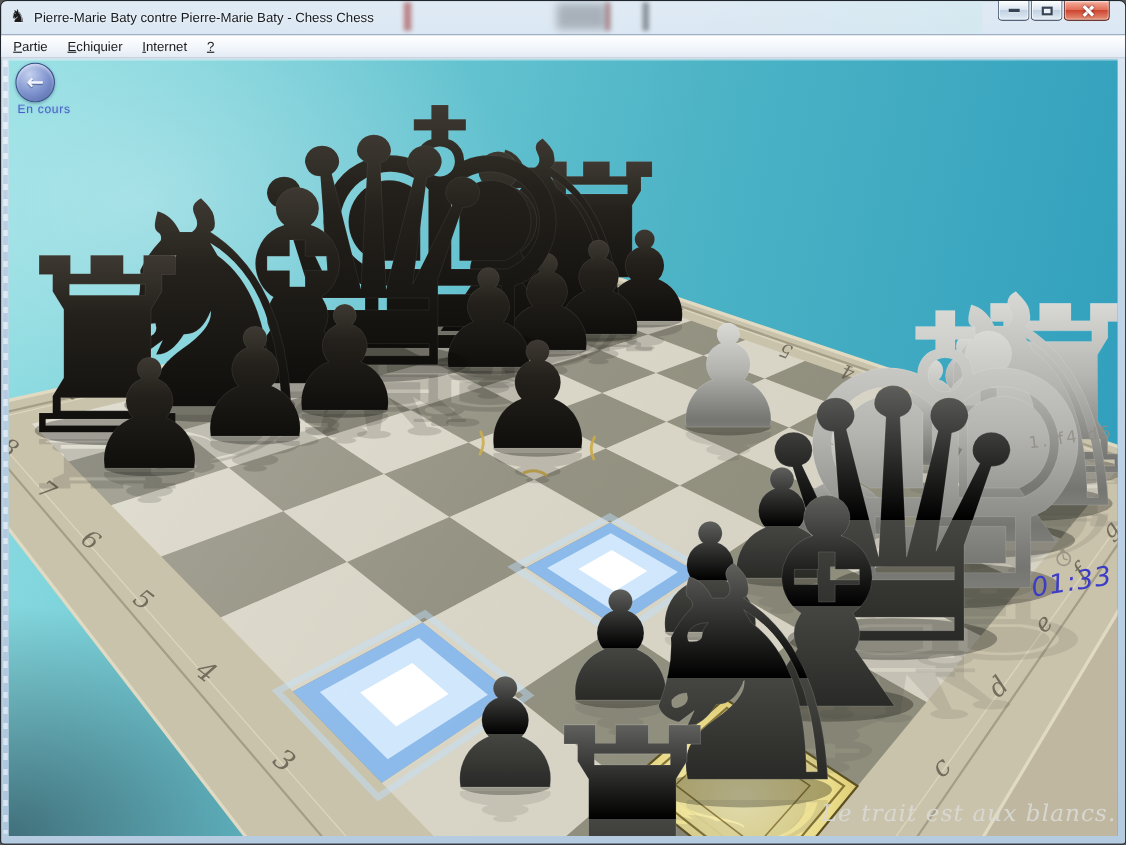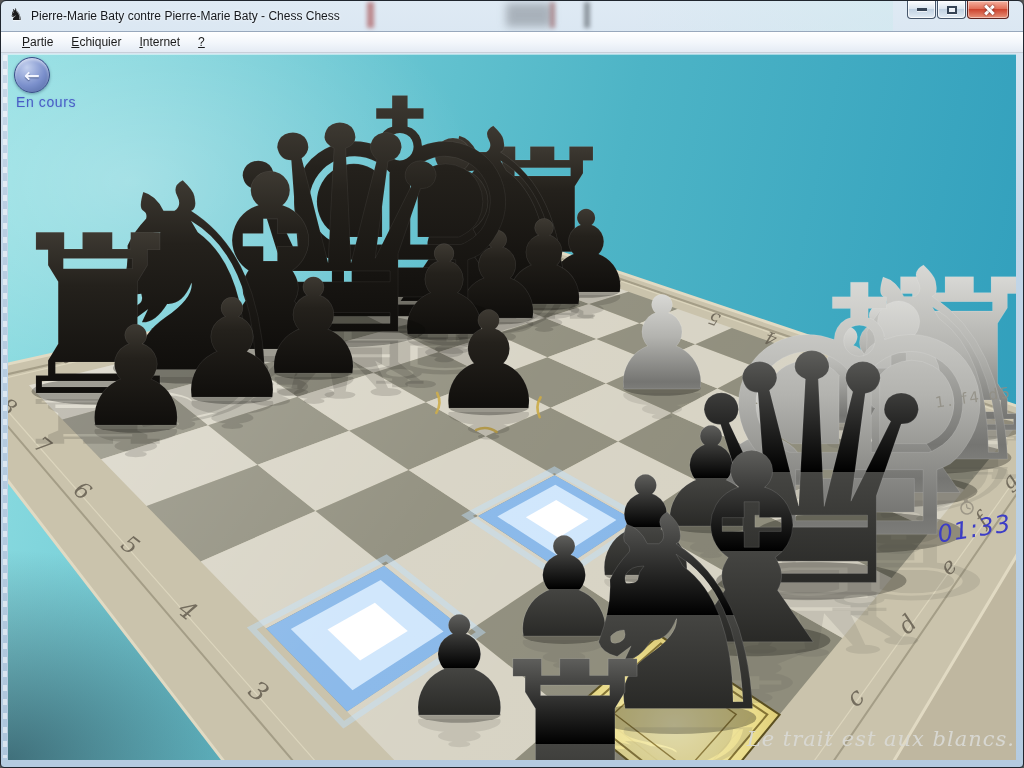--- a/index.html
+++ b/index.html
@@ -34,38 +34,38 @@
            box-shadow:0 1px 0 rgba(255,255,255,.7); }
   .g-close { position:relative; width:13px; height:11px; }
   .g-close::before, .g-close::after { content:""; position:absolute; left:6px; top:0; width:2.5px; height:12px;
            background:#fff; box-shadow:0 0 2px rgba(60,0,0,.8); }
   .g-close::before { transform:rotate(45deg); }
   .g-close::after  { transform:rotate(-45deg); }
   
   .menubar { position:relative; height:22px; width:100%;
              background:linear-gradient(#ffffff,#f2f6fb 55%,#e4ebf4);
              border-top:1px solid #98a8bc; border-bottom:1px solid #c8cfd9;
-             display:flex; align-items:center; padding-left:12px; }
+             display:flex; align-items:center; padding-left:2px; }
   .menu-item { font-size:12px; color:#1b1b1b; padding:3px 9px; cursor:default; }
   .menu-item u { text-decoration:underline; }
   
   .client { position:absolute; left:7px; top:53px; right:7px; bottom:7px; overflow:hidden;
             background:
               radial-gradient(420px 300px at 0% 100%, rgba(12,30,44,.55), transparent 70%),
               radial-gradient(500px 320px at 12% 18%, rgba(255,255,255,.30), transparent 70%),
               linear-gradient(102deg,#8fdee2,#4db4c6 55%,#2d9cbb);
             box-shadow:inset 0 1px 0 rgba(255,255,255,.5); }
   svg.scene { position:absolute; left:-7px; top:-53px; width:1024px; height:768px; display:block; }
   .back-btn { position:absolute; left:6px; top:3px; width:36px; height:36px; border-radius:50%; z-index:5;
               background:radial-gradient(circle at 35% 28%, #c3d0ee, #7b90cc 55%, #4e659e);
               border:1px solid #3a4e88; display:flex; align-items:center; justify-content:center;
               box-shadow:inset 0 2px 3px rgba(255,255,255,.55), 0 1px 3px rgba(0,30,60,.35); cursor:pointer; }
   .back-arrow { color:#f2f5ff; font-size:19px; font-weight:bold; line-height:1;
                 font-family:"DejaVu Sans",sans-serif; text-shadow:0 1px 1px rgba(20,40,90,.6); }
-  .encours { position:absolute; left:8px; top:40px; z-index:5; font-size:14px; letter-spacing:.6px;
+  .encours { position:absolute; left:8px; top:40px; z-index:5; font-size:11px; letter-spacing:.6px;
              color:#4a5ec5; text-shadow:0 0 2px rgba(90,130,220,.35); cursor:pointer; }
   
   .frame-streak { position:absolute; left:2px; top:54px; bottom:9px; width:4px; z-index:2;
              background:repeating-linear-gradient(180deg,rgba(255,255,255,.85) 0 6px,rgba(160,185,210,.5) 6px 14px); opacity:.55; }
 </style>
 </head>
 <body>
 
 <div class="window">
 

